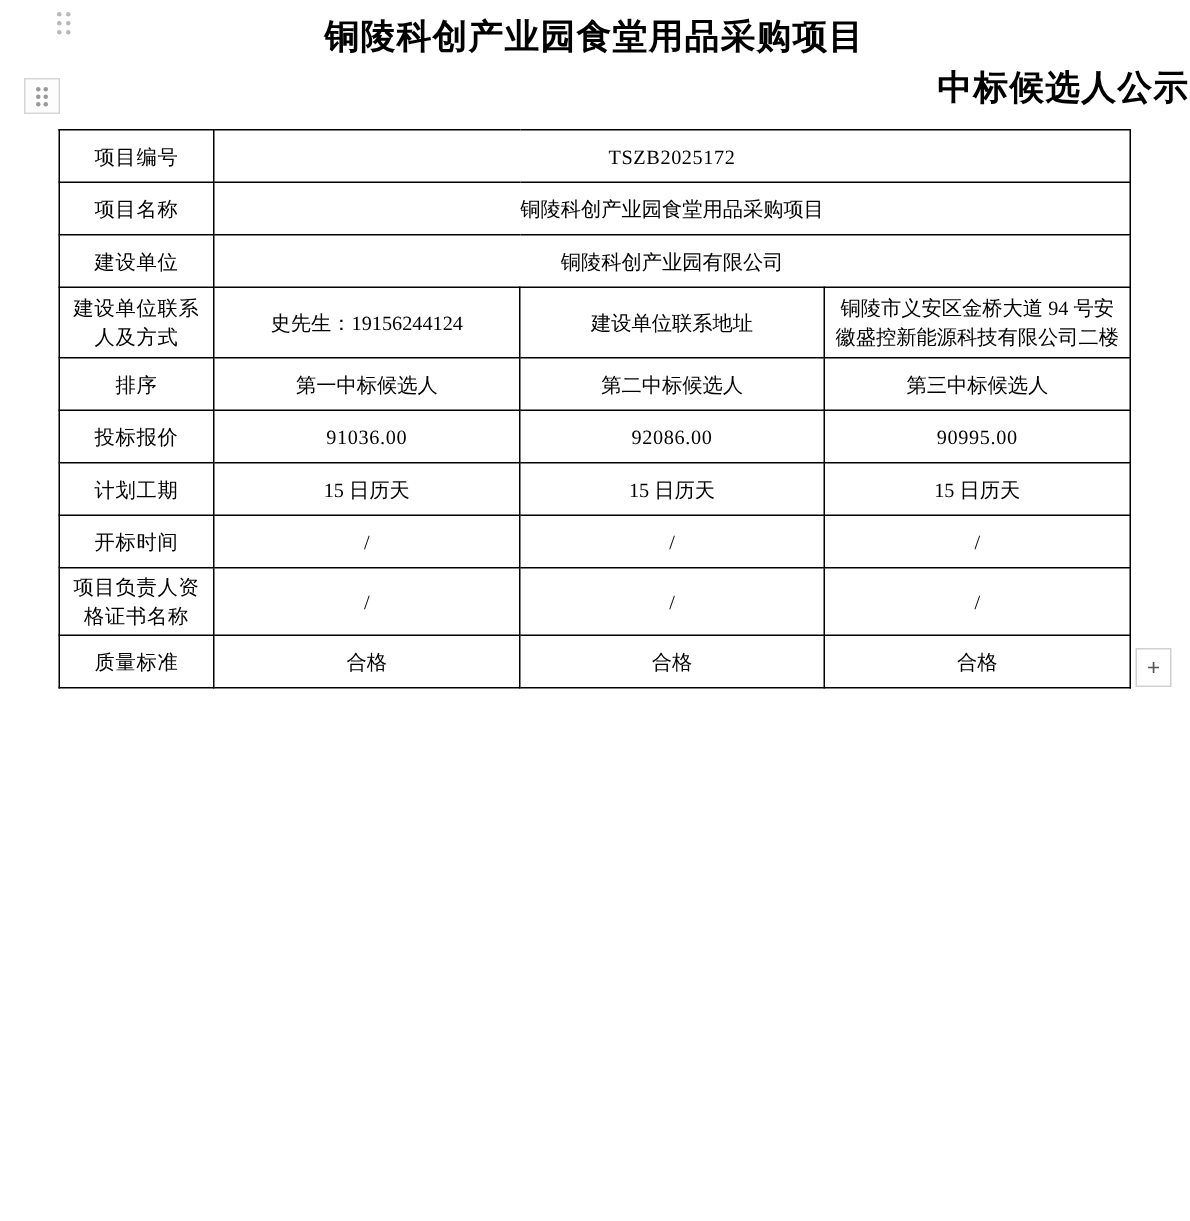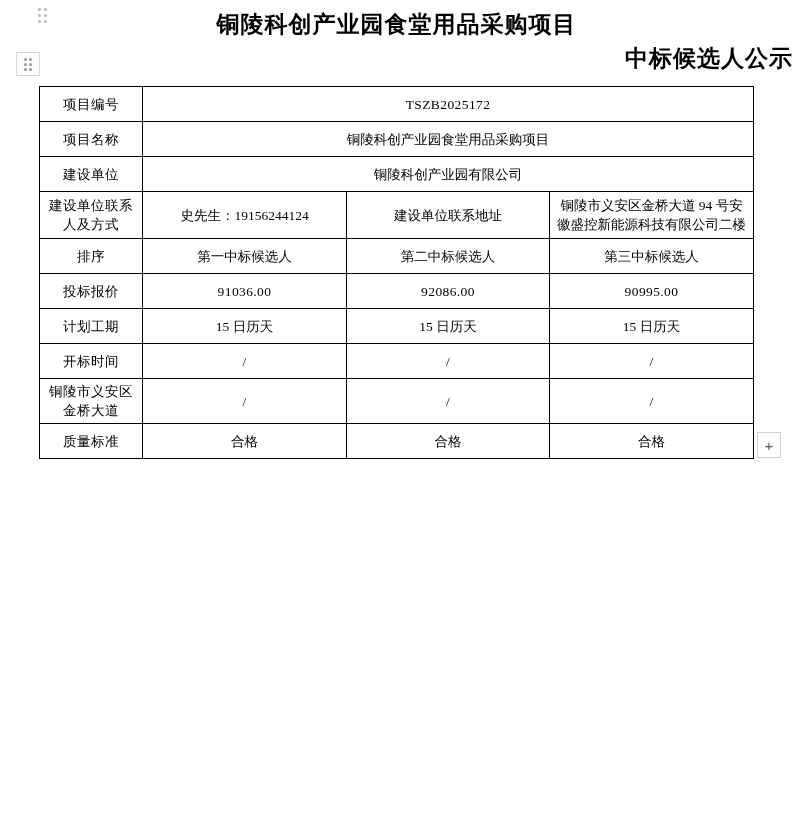--- a/index.html
+++ b/index.html
@@ -211,21 +211,21 @@
       </tr>
 
       <tr class="r-tall">
         <td class="label">开标时间</td>
         <td>/</td>
         <td>/</td>
         <td>/</td>
       </tr>
 
       <tr>
-        <td class="label" style="height:44px">铜陵市义安区金桥大道</td>
+        <td class="label" style="height:44px">项目负责人资格证书名称</td>
         <td>/</td>
         <td>/</td>
         <td>/</td>
       </tr>
 
 
       <tr class="r-tall">
         <td class="label">质量标准</td>
         <td>合格</td>
         <td>合格</td>

